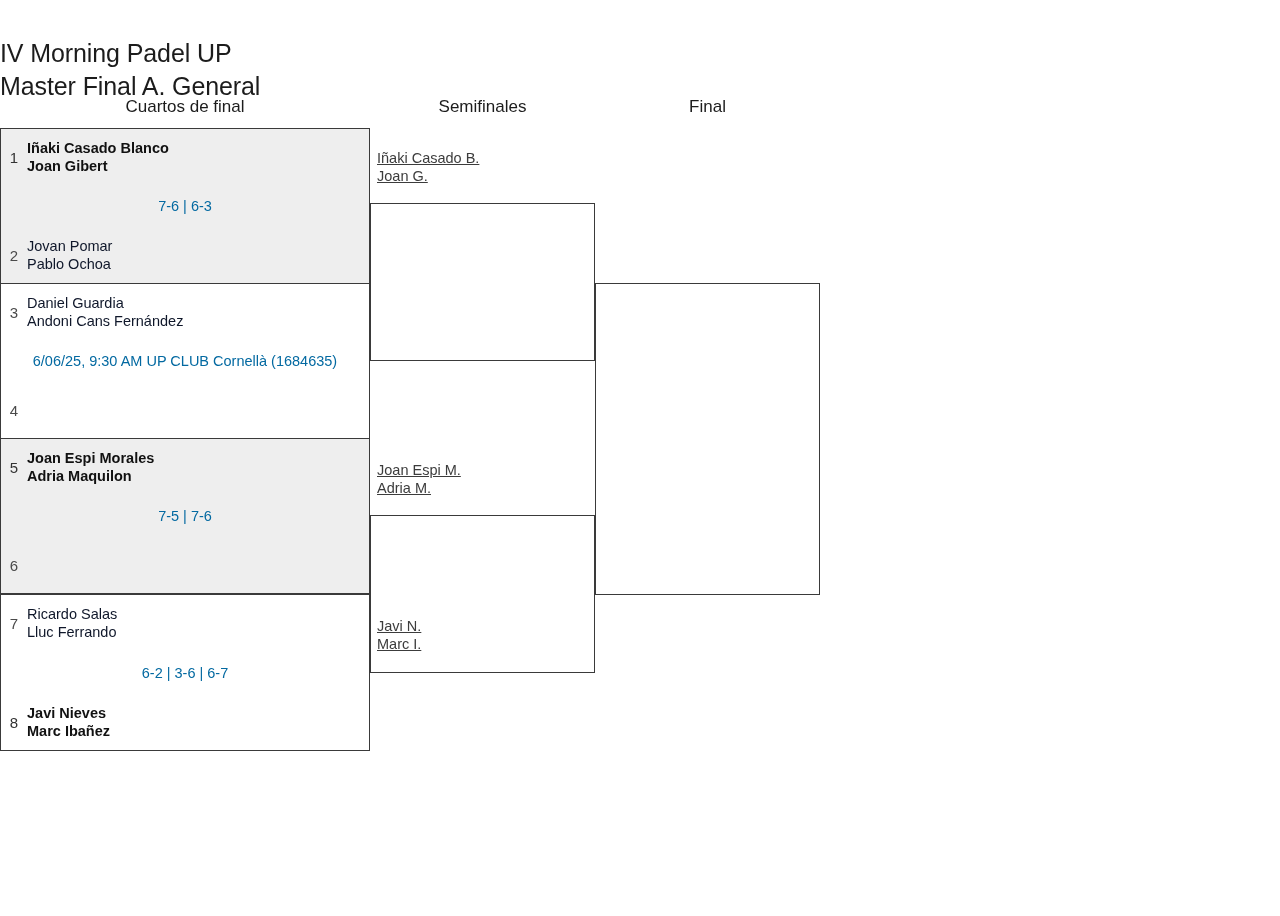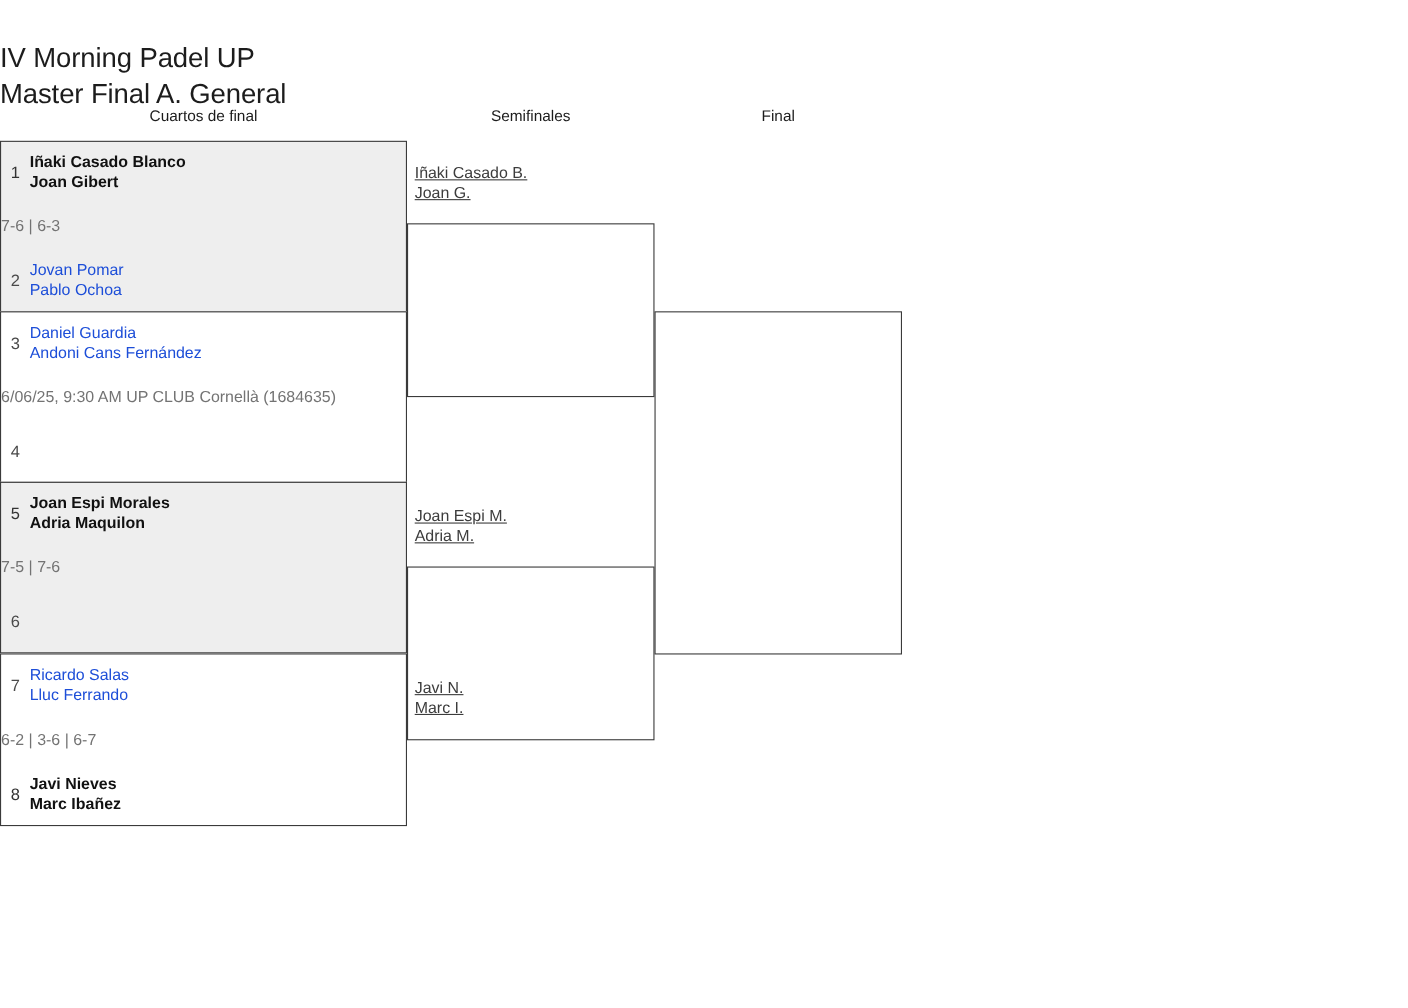--- a/index.html
+++ b/index.html
@@ -34,21 +34,21 @@
   #brand-logo {
     position: absolute;
     right: 6px; top: 6px;
     width: 226px; height: 62px;
   }
   #brand-logo svg { display: block; }
 
   
   .round-header {
     position: absolute;
-    font-size: 14px;
+    font-size: 17px;
     color: #1c1c1c;
     text-align: center;
     top: 97px;
     font-weight: 400;
   }
   #round-header-0 { left: 0;   width: 370px; }
   #round-header-1 { left: 370px; width: 225px; }
   #round-header-2 { left: 595px; width: 225px; }
 
   
@@ -83,34 +83,34 @@
     width: 26px;
     flex: 0 0 26px;
     text-align: center;
     font-size: 15px;
     color: #4a4a4a;
     font-weight: 400;
   }
   .players {
     font-size: 14.5px;
     line-height: 18px;
-    color: #1d4ed8;
+    color: #0f172a;
     white-space: pre-line;
   }
   .team.winner .players { font-weight: 700; color: #111111; }
   .team.winner .seed { color: #333333; }
 
   .match-meta {
     position: absolute;
     left: 0; right: 0;
     top: 50%;
     transform: translateY(-50%);
-    text-align: left;
+    text-align: center;
     font-size: 14.5px;
-    color: #737373;
+    color: #0369a1;
   }
 
   
   .bracket-box {
     position: absolute;
     border: 1px solid #3a3a3a;
     border-left: 1px solid #3a3a3a;
     background: transparent;
   }
 

